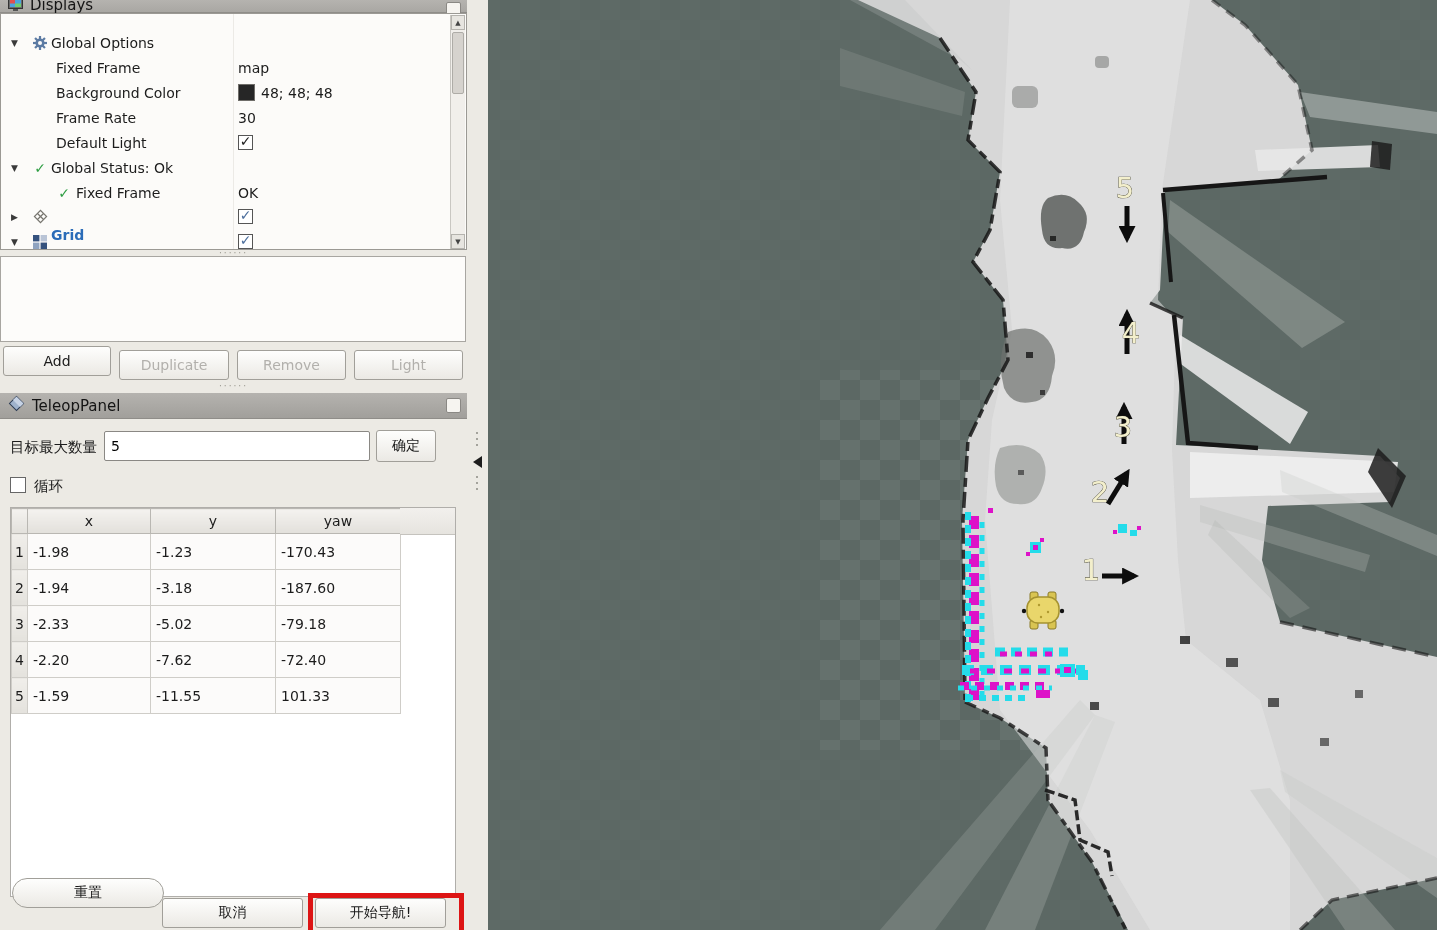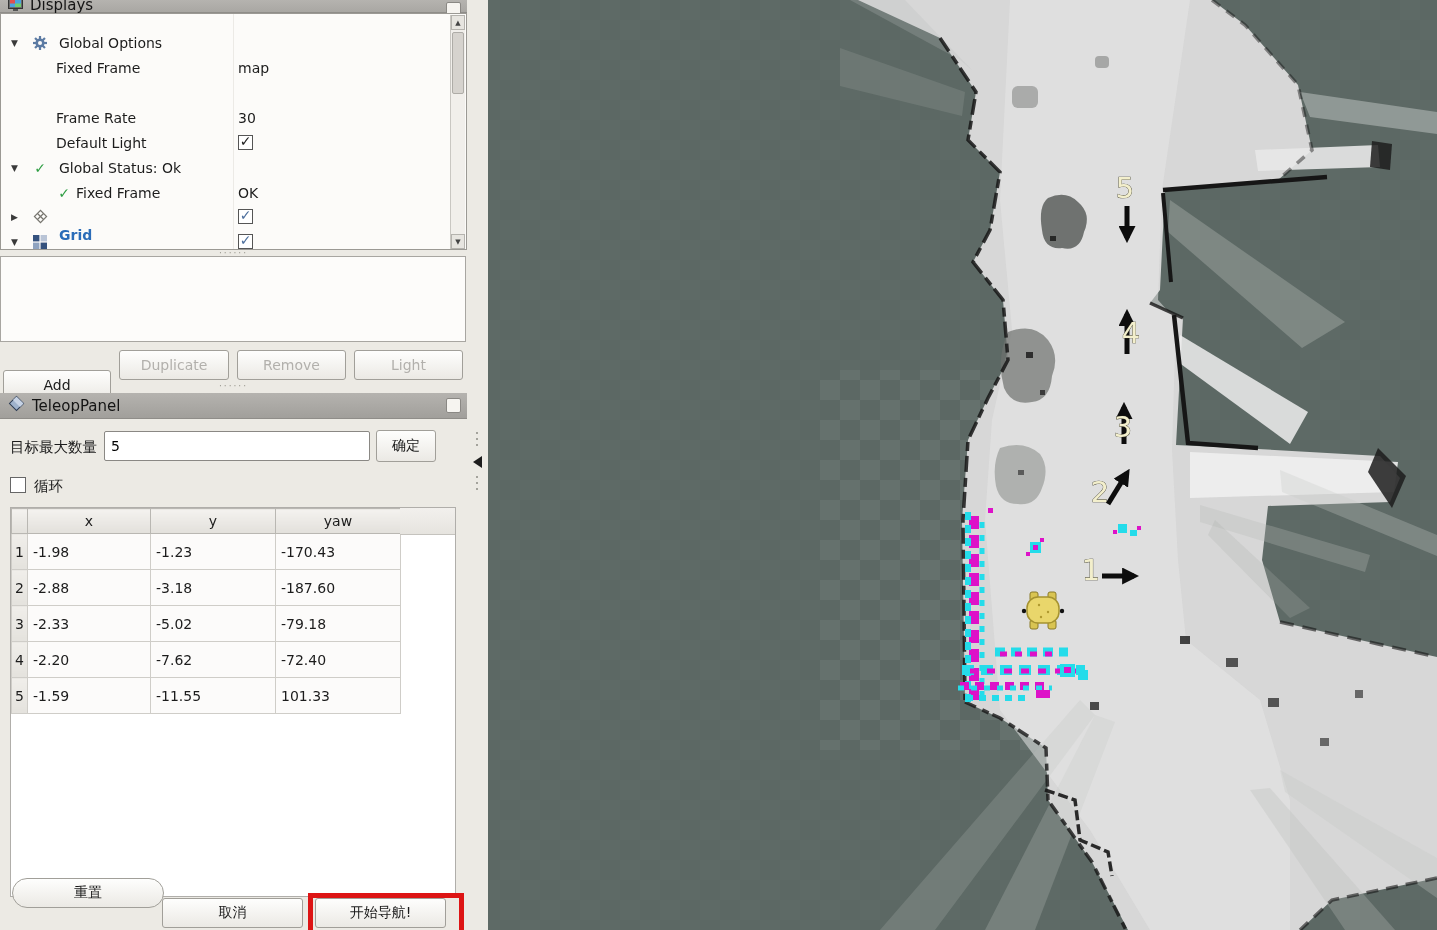--- a/index.html
+++ b/index.html
@@ -15,21 +15,21 @@
   #displays-bar { top:-9px; height:22px; font-size:15px; color:#141414; }
   #displays-bar .float-btn { top:11px; }
   #teleop-bar { top:393px; height:26px; font-size:15px; color:#141414; background:linear-gradient(#b5b3af,#a19f9b); }
   #teleop-bar .float-btn { top:5px; }
 
   
   #tree { position:absolute; left:0; top:13px; width:467px; height:237px; background:#fcfbf9; border:1px solid #9b9994; overflow:hidden; }
   .trow { position:absolute; left:0; width:448px; height:25px; display:flex; align-items:center; }
   .twisty { position:absolute; left:10px; width:12px; font-size:9px; color:#3a3a3a; }
   .ticon { position:absolute; left:31px; width:16px; height:16px; display:flex; align-items:center; justify-content:center; }
-  .tlabel { position:absolute; left:58px; white-space:nowrap; }
+  .tlabel { position:absolute; left:50px; white-space:nowrap; }
   .tlabel.bluebold { color:#2b6cb8; font-weight:bold;margin-top:36px; }
   .tval { position:absolute; left:237px; white-space:nowrap; display:flex; align-items:center; gap:6px; }
   .colsep { position:absolute; left:232px; top:0; width:1px; height:237px; background:#eceae6; }
   .swatch { display:inline-block; width:17px; height:17px; background:#262626; border:1px solid #6f6d69; }
   .cb { display:inline-flex; width:15px; height:15px; background:#fff; border:1px solid #555; align-items:center; justify-content:center; }
   .cb .ck { font-size:14px; font-weight:bold; line-height:1; color:#222; margin-top:-3px; }
   .cb .ck.blue { color:#4d6f9d; }
   .gcheck { color:#2f9e44; font-weight:bold; font-size:14px; }
 
   
@@ -112,20 +112,27 @@
             </svg>
         </span>
         <span class="tlabel">Global Options</span>
       </div>
 
       <div class="trow" style="top:41px">
         <span class="tlabel" style="left:55px">Fixed Frame</span>
         <span class="tval">map</span>
       </div>
 
+      <div class="trow" style="top:66px">
+        <span class="tlabel" style="left:55px">Background Color</span>
+        <span class="tval">
+            <span class="swatch"></span>
+            <span>48; 48; 48</span>
+          </span>
+      </div>
 
       <div class="trow" style="top:91px">
         <span class="tlabel" style="left:55px">Frame Rate</span>
         <span class="tval">30</span>
       </div>
 
       <div class="trow" style="top:116px">
         <span class="tlabel" style="left:55px">Default Light</span>
         <span class="tval">
             <span class="cb">
@@ -187,21 +194,21 @@
         <div class="sb-btn" style="top:0">▲</div>
         <div id="sb-thumb"></div>
         <div class="sb-btn" style="bottom:0">▼</div>
       </div>
     </div>
 
     <div class="hsplit" style="top:250px">······</div>
 
     <div id="desc-box"></div>
 
-    <button class="qbtn" style="left:3px;  top:370px; width:108px">Add</button>
+    <button class="qbtn" style="left:3px;  top:346px; width:108px">Add</button>
     <button class="qbtn disabled" style="left:119px; top:350px; width:110px">Duplicate</button>
     <button class="qbtn disabled" style="left:237px; top:350px; width:109px">Remove</button>
     <button class="qbtn disabled" style="left:354px; top:350px; width:109px">Light</button>
 
     <div class="hsplit" style="top:383px">······</div>
 
     <div class="panel-titlebar" id="teleop-bar">
       <span>
         <svg width="17" height="17" viewBox="0 0 17 17">
             <g transform="rotate(45 8.5 8.5)">
@@ -239,21 +246,21 @@
         </thead>
         <tbody id="wp-tbody">
             <tr>
               <td class="rowhdr">1</td>
               <td>-1.98</td>
               <td>-1.23</td>
               <td>-170.43</td>
             </tr>
             <tr>
               <td class="rowhdr">2</td>
-              <td>-2.88</td>
+              <td>-1.94</td>
               <td>-3.18</td>
               <td>-187.60</td>
             </tr>
             <tr>
               <td class="rowhdr">3</td>
               <td>-2.33</td>
               <td>-5.02</td>
               <td>-79.18</td>
             </tr>
             <tr>

